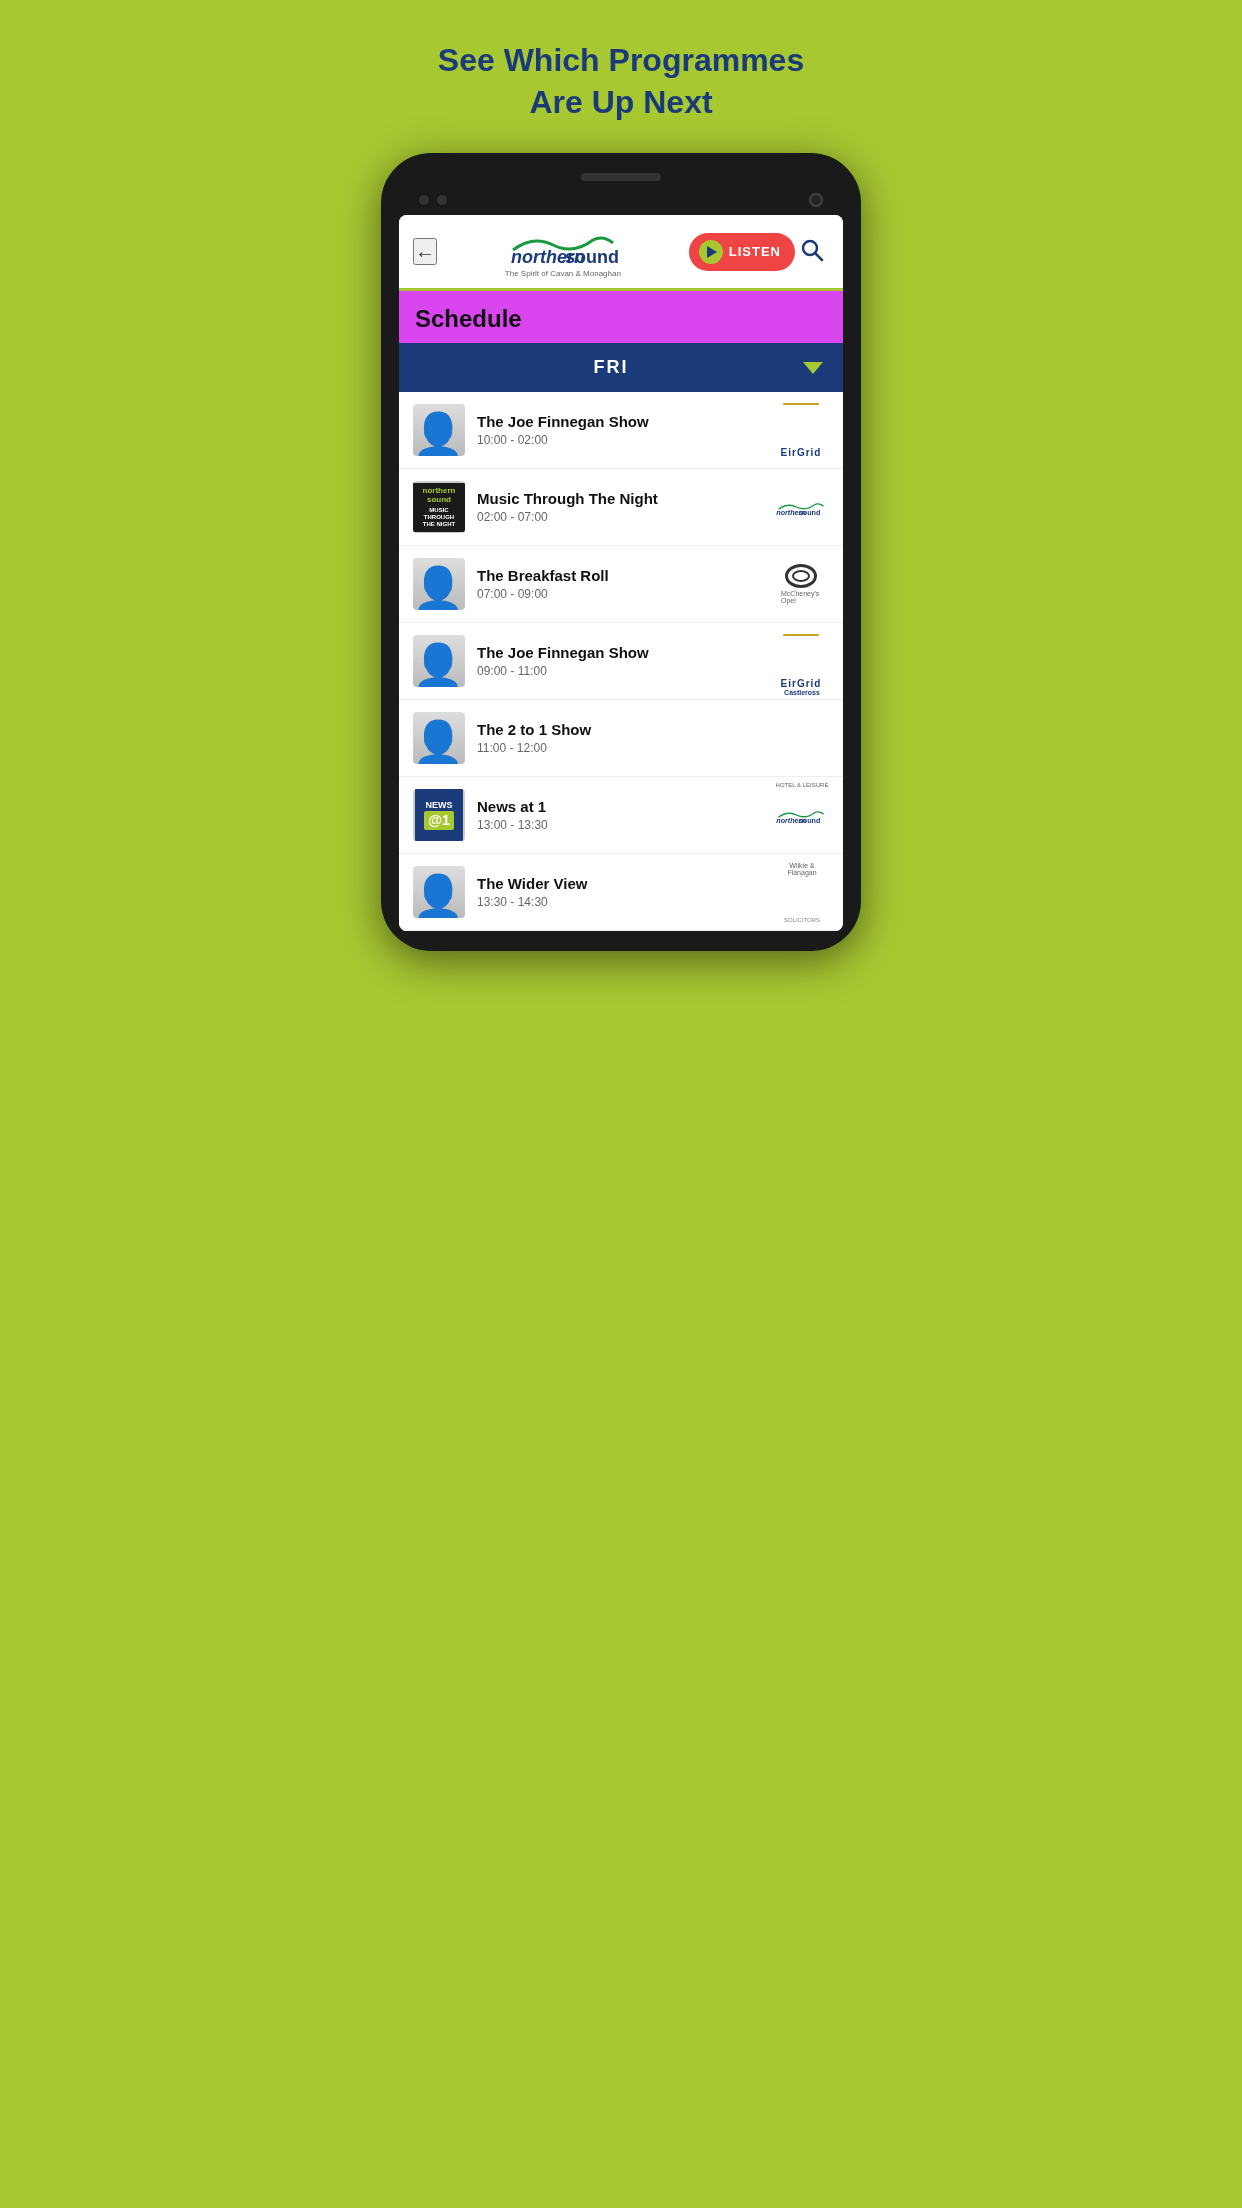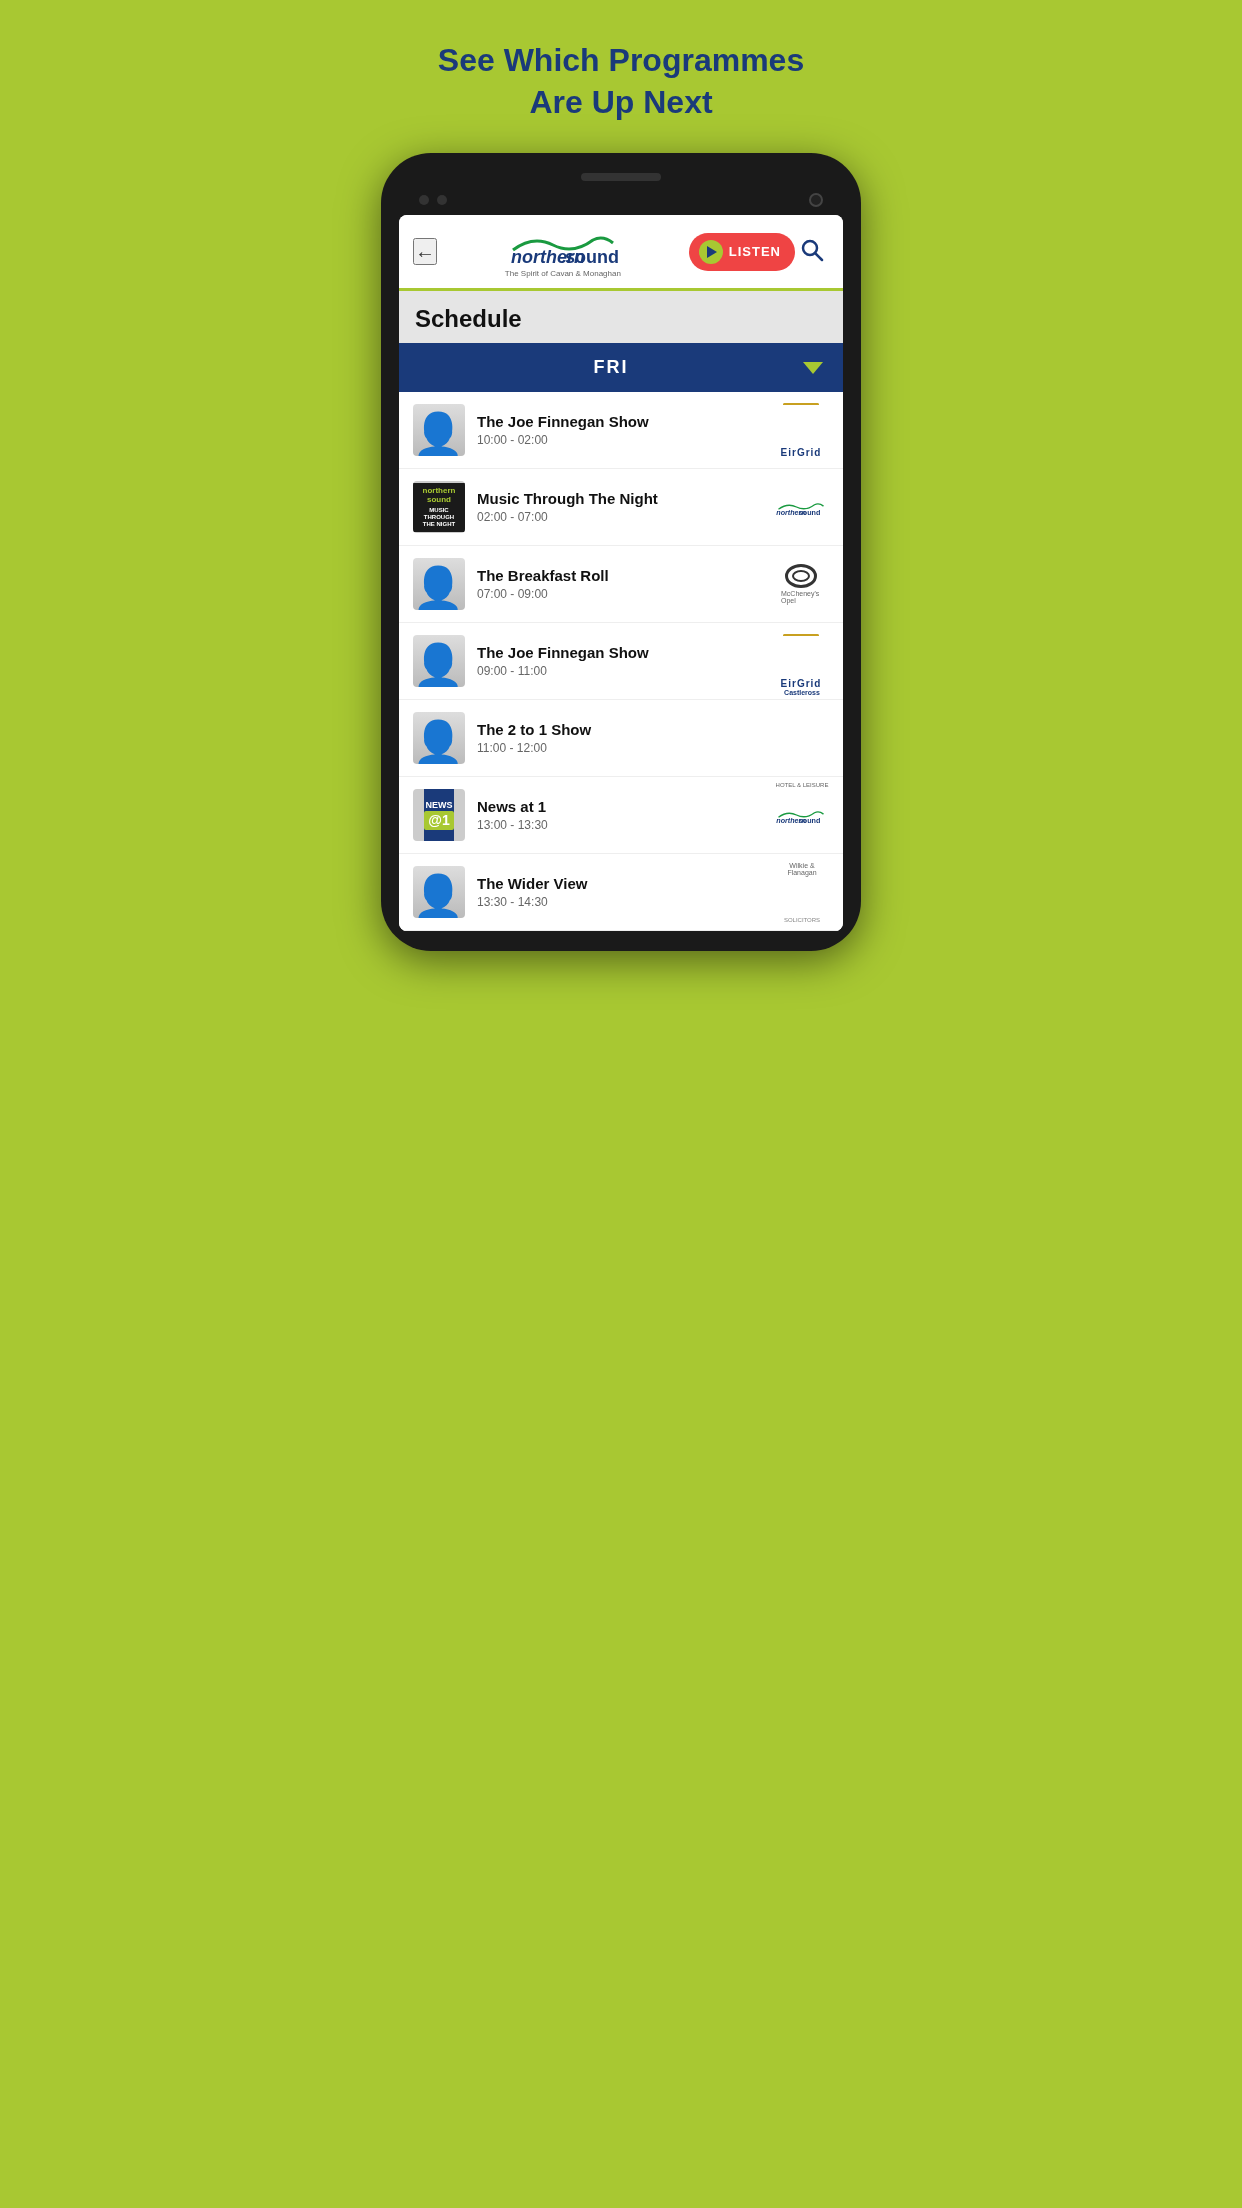--- a/index.html
+++ b/index.html
@@ -216,21 +216,21 @@
       cursor: pointer;
       padding: 4px;
     }
 
     
     .schedule-title {
       padding: 14px 16px 10px;
       font-size: 24px;
       font-weight: bold;
       color: #111;
-      background: #e5e5e5;
+      background: #d946ef;
     }
 
     
     .day-selector {
       background: #1a3a7a;
       display: flex;
       justify-content: center;
       align-items: center;
       padding: 14px 20px;
     }
@@ -559,21 +559,21 @@
           <div class="sponsor-bar"></div>
           <div style="font-size:7px;color:#1a3a7a;text-align:center;font-weight:bold;">Castleross</div>
           <div class="sponsor-bar"></div>
           <div style="font-size:6px;color:#666;text-align:center;">HOTEL &amp; LEISURE</div>
           <div class="sponsor-bar"></div>
         </div>
       </div>
 
       <div class="schedule-item">
         <div class="show-thumb">
-          <div class="news-thumb" style="width:30px;height:52px;display:flex;flex-direction:column;align-items:center;justify-content:center;">
+          <div class="news-thumb" style="width:48px;height:52px;display:flex;flex-direction:column;align-items:center;justify-content:center;">
             <div style="font-size:9px;font-weight:bold;color:#fff;">NEWS</div>
             <div style="font-size:14px;font-weight:bold;color:#fff;background:#a8c832;padding:1px 4px;border-radius:2px;">@1</div>
           </div>
         </div>
         <div class="show-info">
           <div class="show-name">News at 1</div>
           <div class="show-time">13:00 - 13:30</div>
         </div>
         <div class="sponsor-logo">
           <svg width="54" height="28" viewBox="0 0 120 40">

